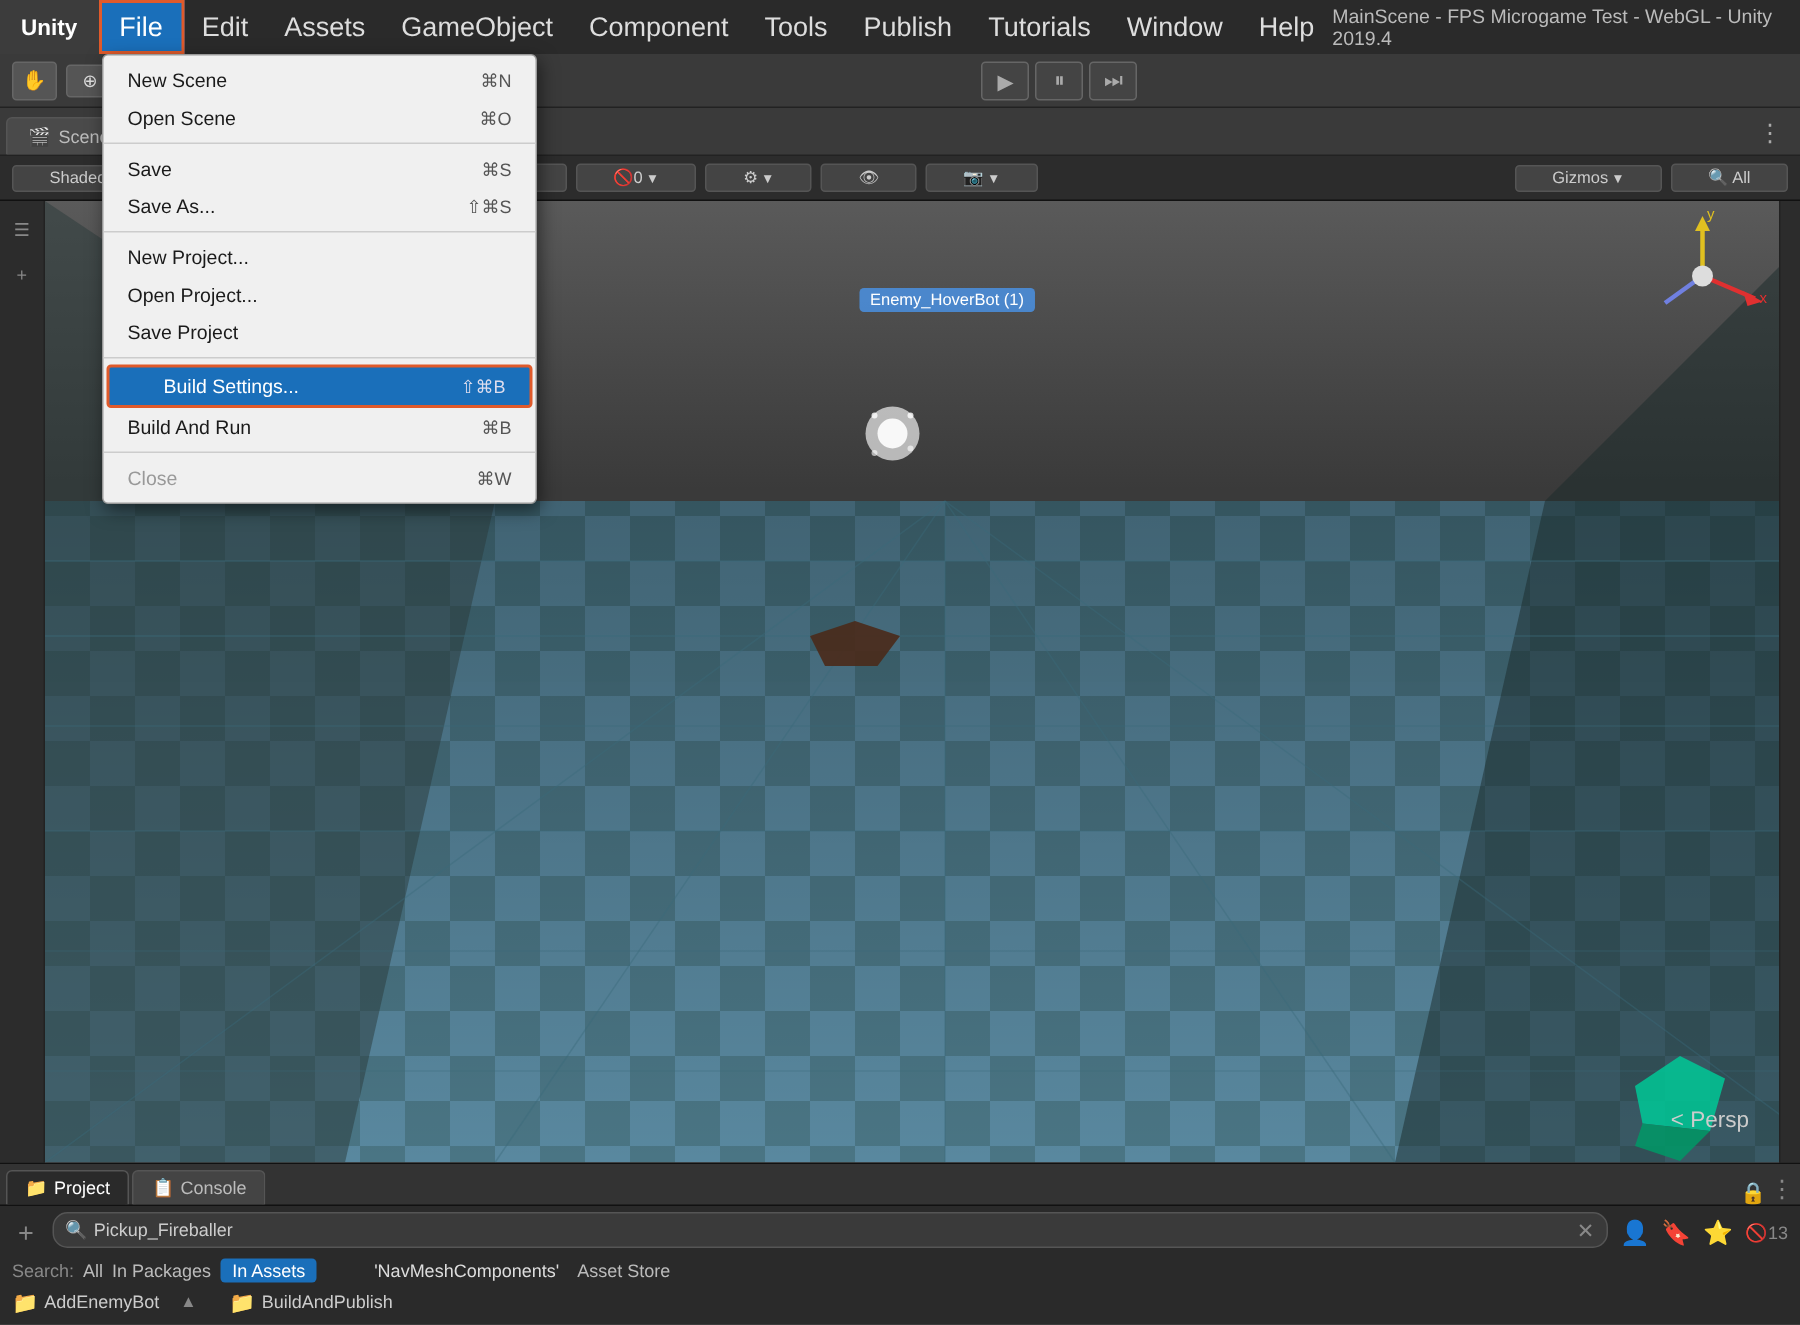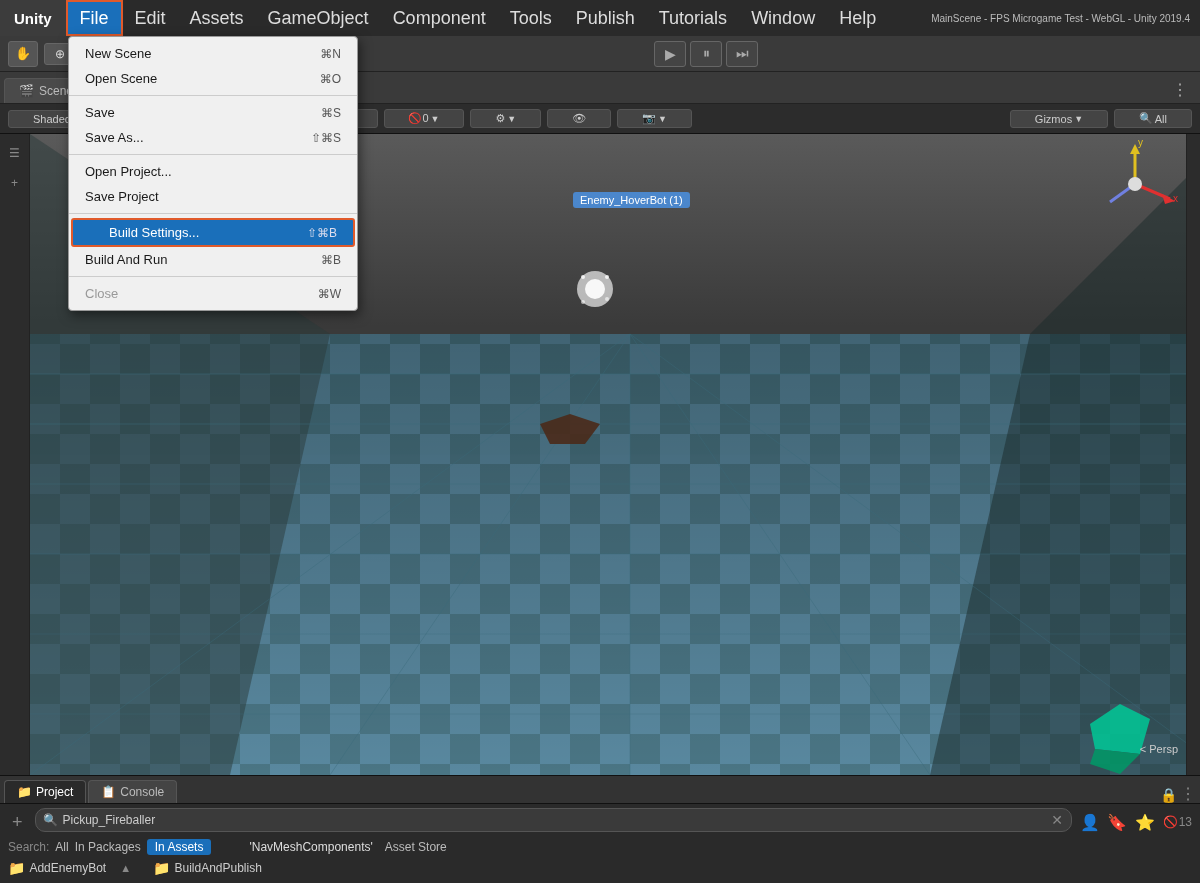--- a/index.html
+++ b/index.html
@@ -43,21 +43,21 @@
       font-size: 18px;
     }
     .menu-item.active {
       background: #1a6fba;
       border: 2px solid #e05a2b;
       color: #fff;
     }
     .menu-spacer { flex: 1; }
     .title-bar-text {
       color: #bbb;
-      font-size: 10px;
+      font-size: 13px;
       padding-right: 10px;
     }
 
     
     #file-dropdown {
       position: absolute;
       top: 36px;
       left: 68px;
       width: 290px;
       background: #f0f0f0;
@@ -229,23 +229,23 @@
       padding: 2px 7px;
       border-radius: 3px;
       top: 58px;
       left: 50%;
       transform: translateX(-30%);
       white-space: nowrap;
     }
     .persp-label {
       position: absolute;
       bottom: 20px;
-      right: 8px;
+      right: 20px;
       color: #ccc;
-      font-size: 11px;
+      font-size: 15px;
     }
 
     
     #right-sidebar {
       width: 14px;
       background: #2c2c2c;
       border-left: 1px solid #222;
     }
 
     
@@ -399,20 +399,24 @@
   <div class="dropdown-item">
     <span>Save</span>
     <span class="shortcut">⌘S</span>
   </div>
   <div class="dropdown-item">
     <span>Save As...</span>
     <span class="shortcut">⇧⌘S</span>
   </div>
   <div class="dropdown-separator"></div>
   <div class="dropdown-item">
+    <span>New Project...</span>
+    <span class="shortcut"></span>
+  </div>
+  <div class="dropdown-item">
     <span>Open Project...</span>
     <span class="shortcut"></span>
   </div>
   <div class="dropdown-item">
     <span>Save Project</span>
     <span class="shortcut"></span>
   </div>
   <div class="dropdown-separator"></div>
   <div class="dropdown-item highlighted" style="border:2px solid #e05a2b; border-radius:3px;padding-left:36px;">
     <span>Build Settings...</span>

